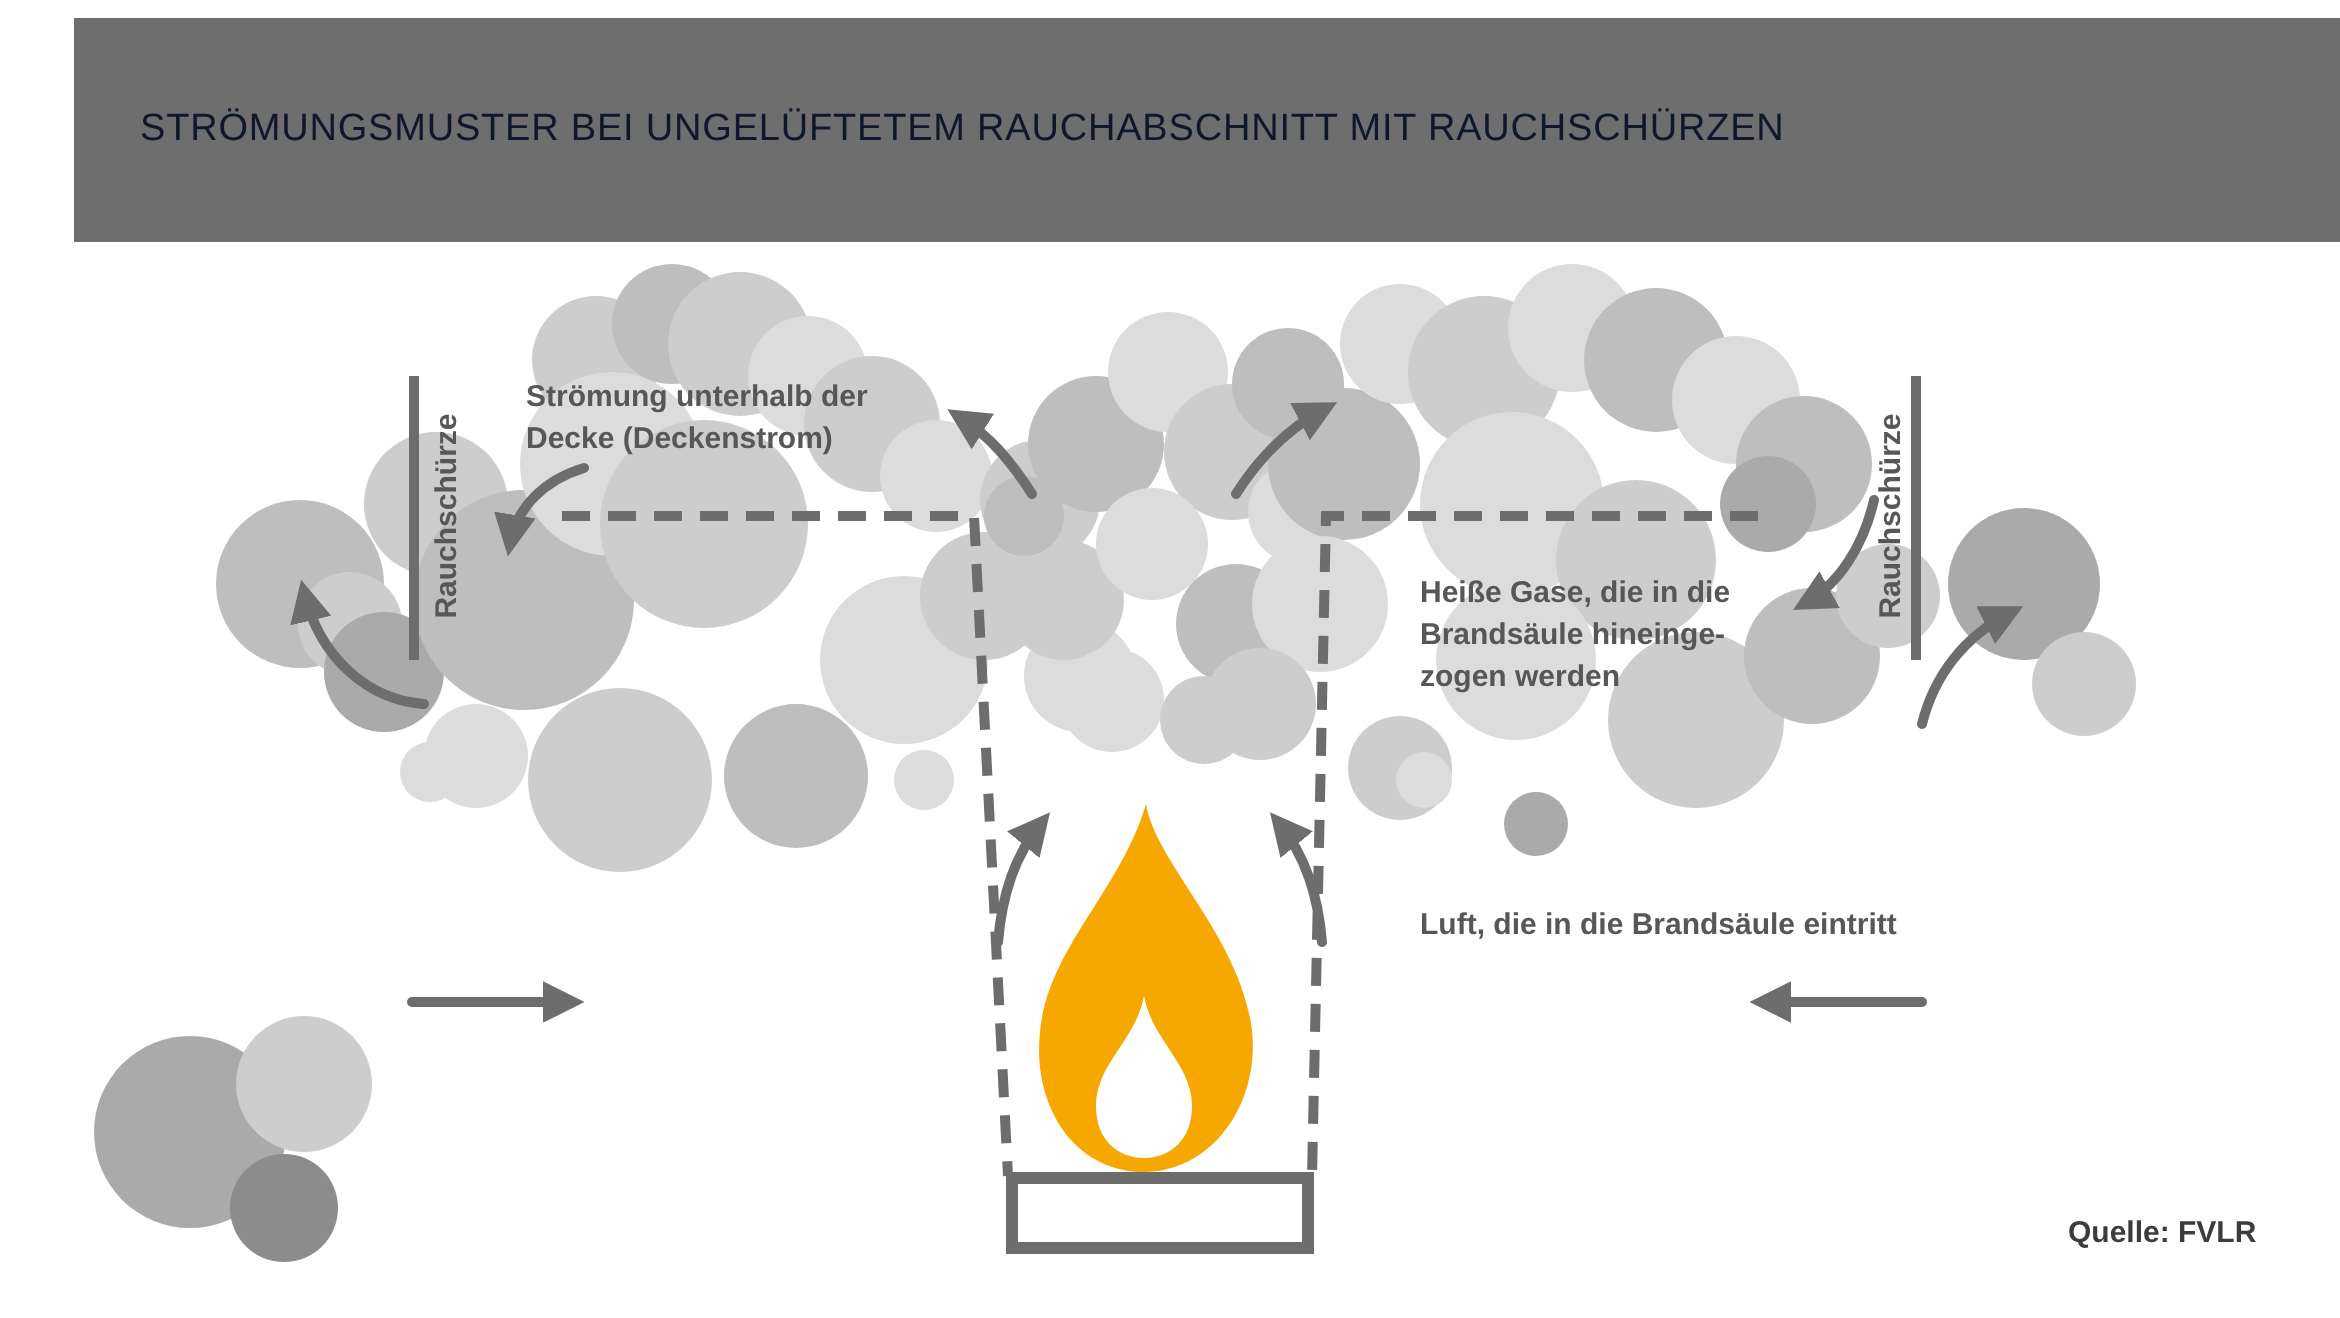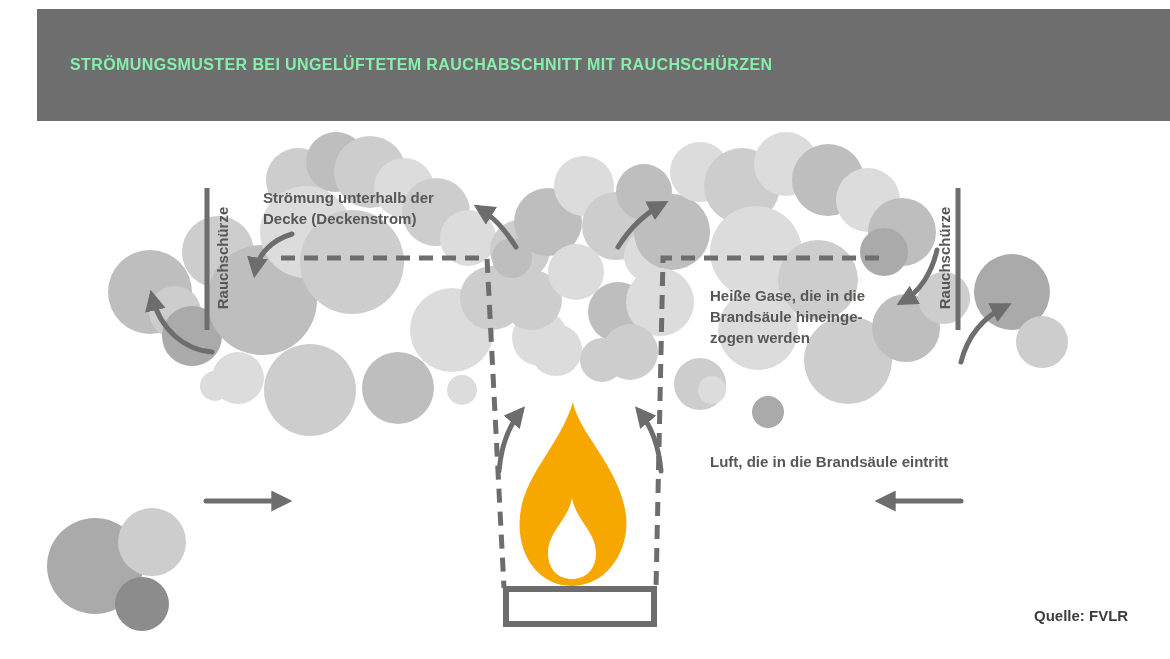--- a/index.html
+++ b/index.html
@@ -6,21 +6,21 @@
   .page{
     position:relative;width:1170px;height:659px;background:#fff;
     font-family:"Liberation Sans",sans-serif;overflow:hidden;
   }
   .header{
     position:absolute;left:37px;top:9px;right:0;height:112px;
     background:var(--header-bg,#6e6e6e);
     display:flex;align-items:center;
   }
   .title{
-    color:#86efac;font-size:16px;font-weight:bold;letter-spacing:.4px;
+    color:#0f172a;font-size:19px;font-weight:normal;letter-spacing:.4px;
     margin:0 0 0 33px;white-space:nowrap;
   }
   .diagram-svg{position:absolute;left:0;top:0;width:1170px;height:659px;}
 
   
   .s1{fill:#dcdcdc}.s2{fill:#cdcdcd}.s3{fill:#bebebe}.s4{fill:#aaaaaa}.s5{fill:#8c8c8c}
 
   .label{font-family:"Liberation Sans",sans-serif;font-size:15px;font-weight:bold;fill:var(--text,#575756);}
   .source{font-family:"Liberation Sans",sans-serif;font-size:15px;font-weight:bold;fill:var(--source-text,#3c3c3b);}
   .arrow{fill:none;stroke:var(--stroke,#6d6d6d);stroke-width:5;stroke-linecap:round;}

